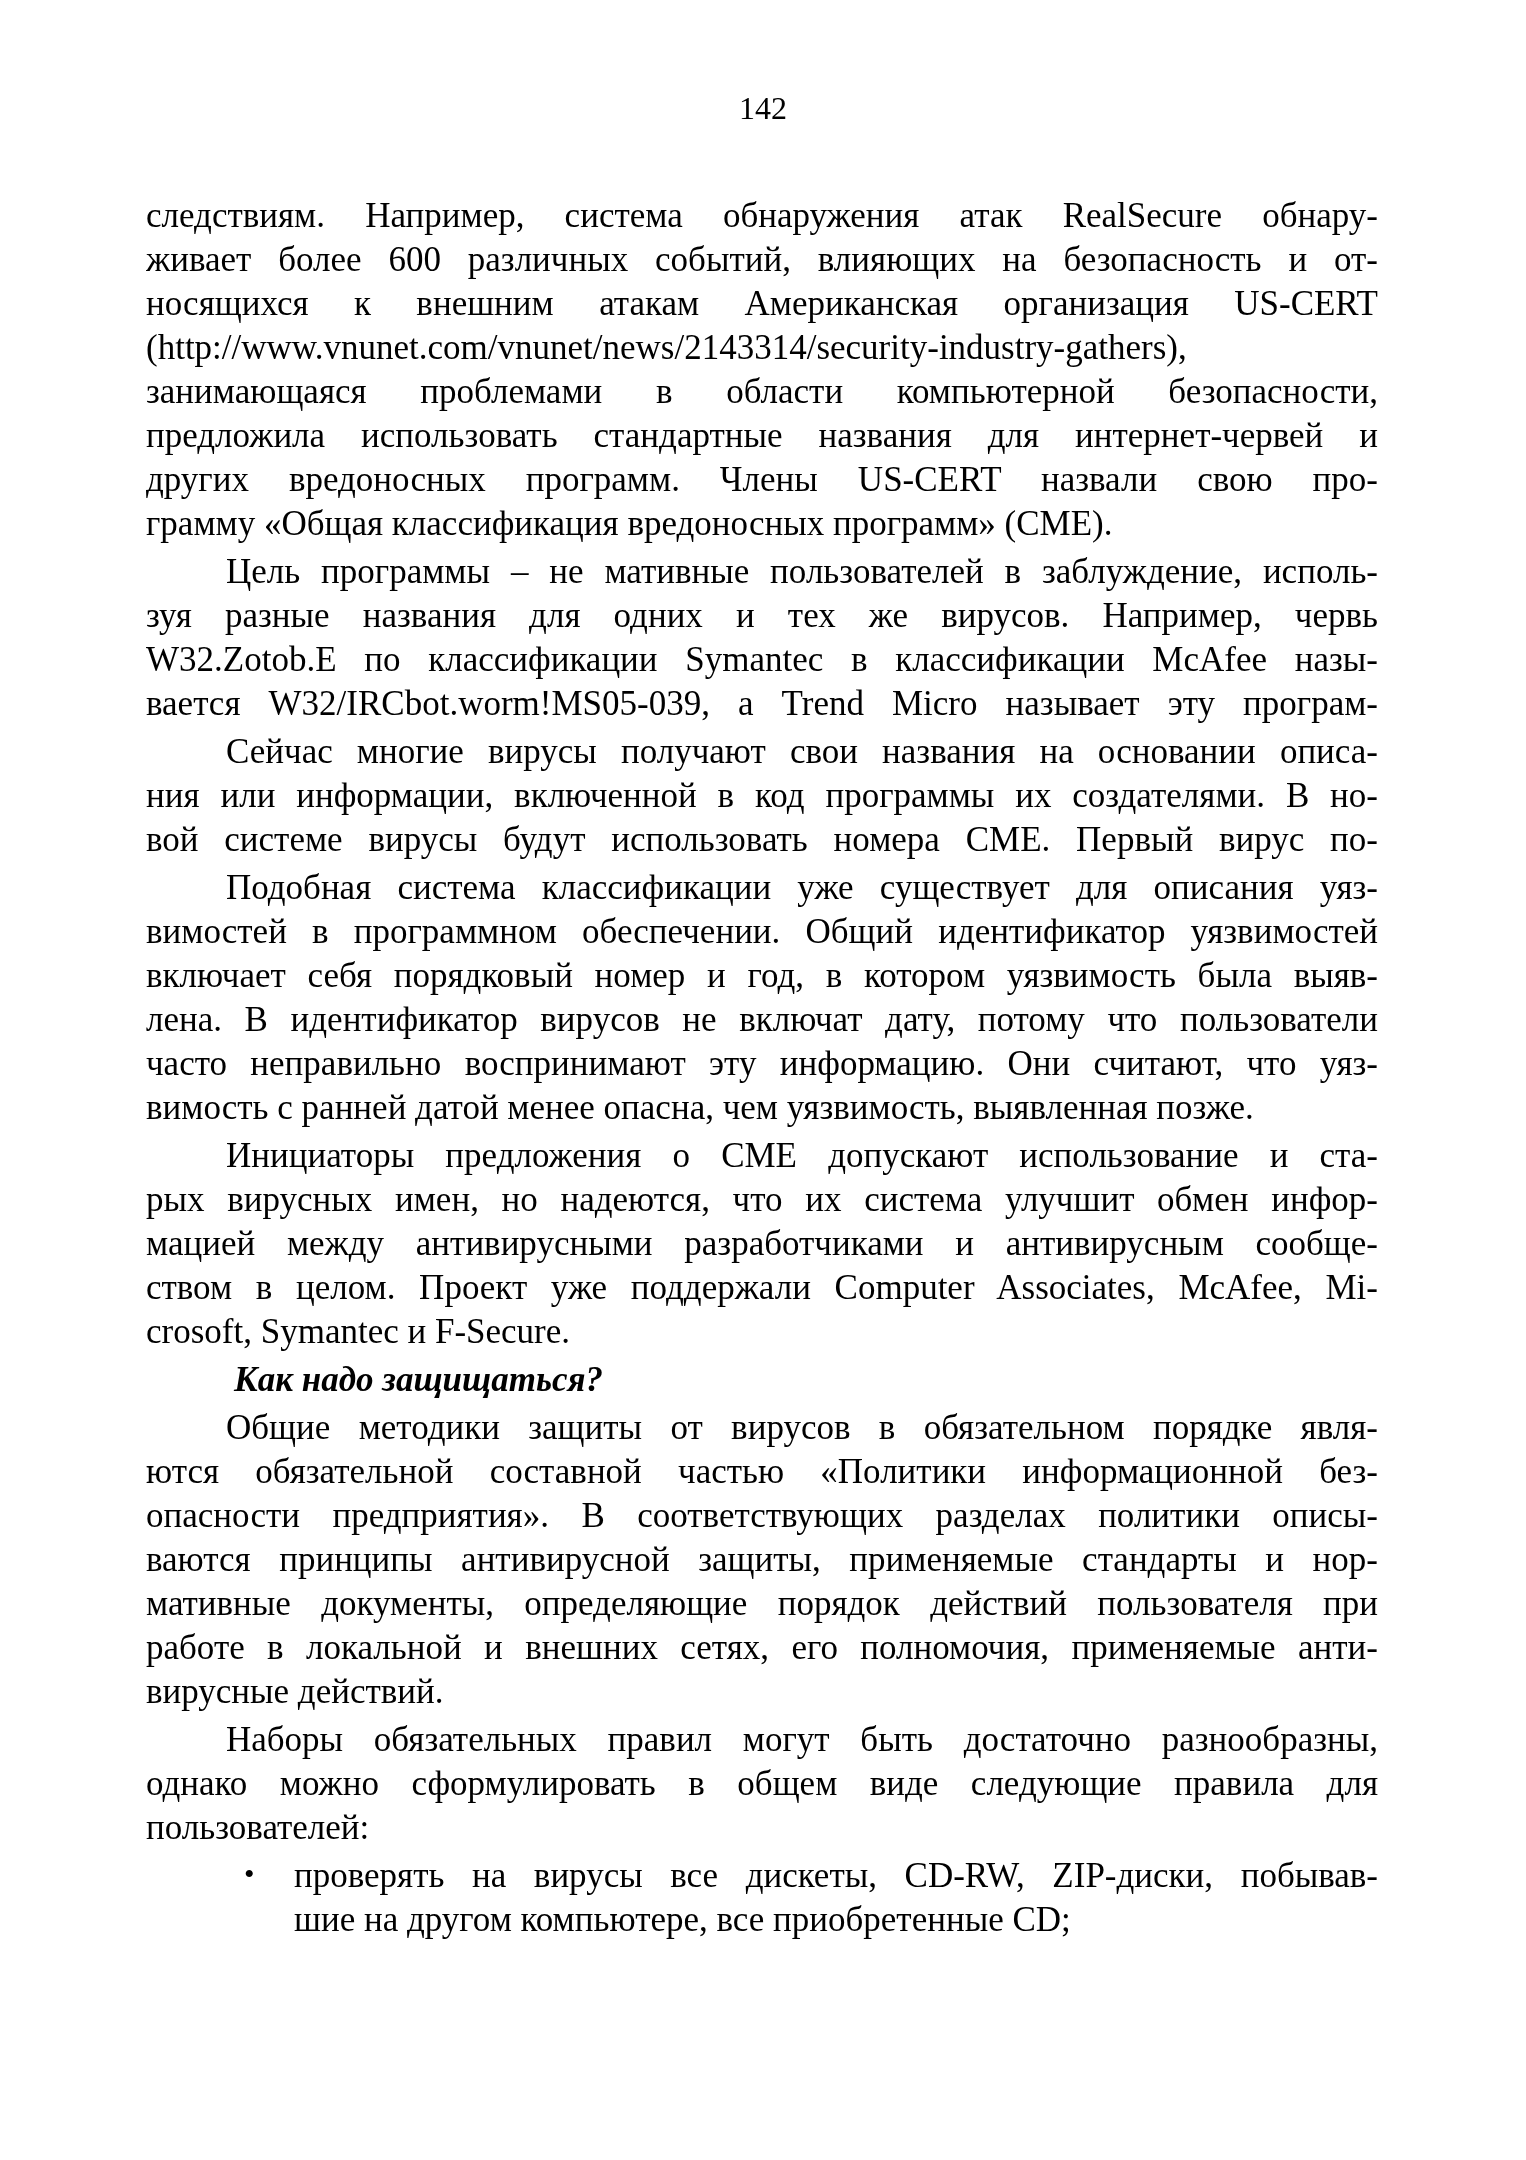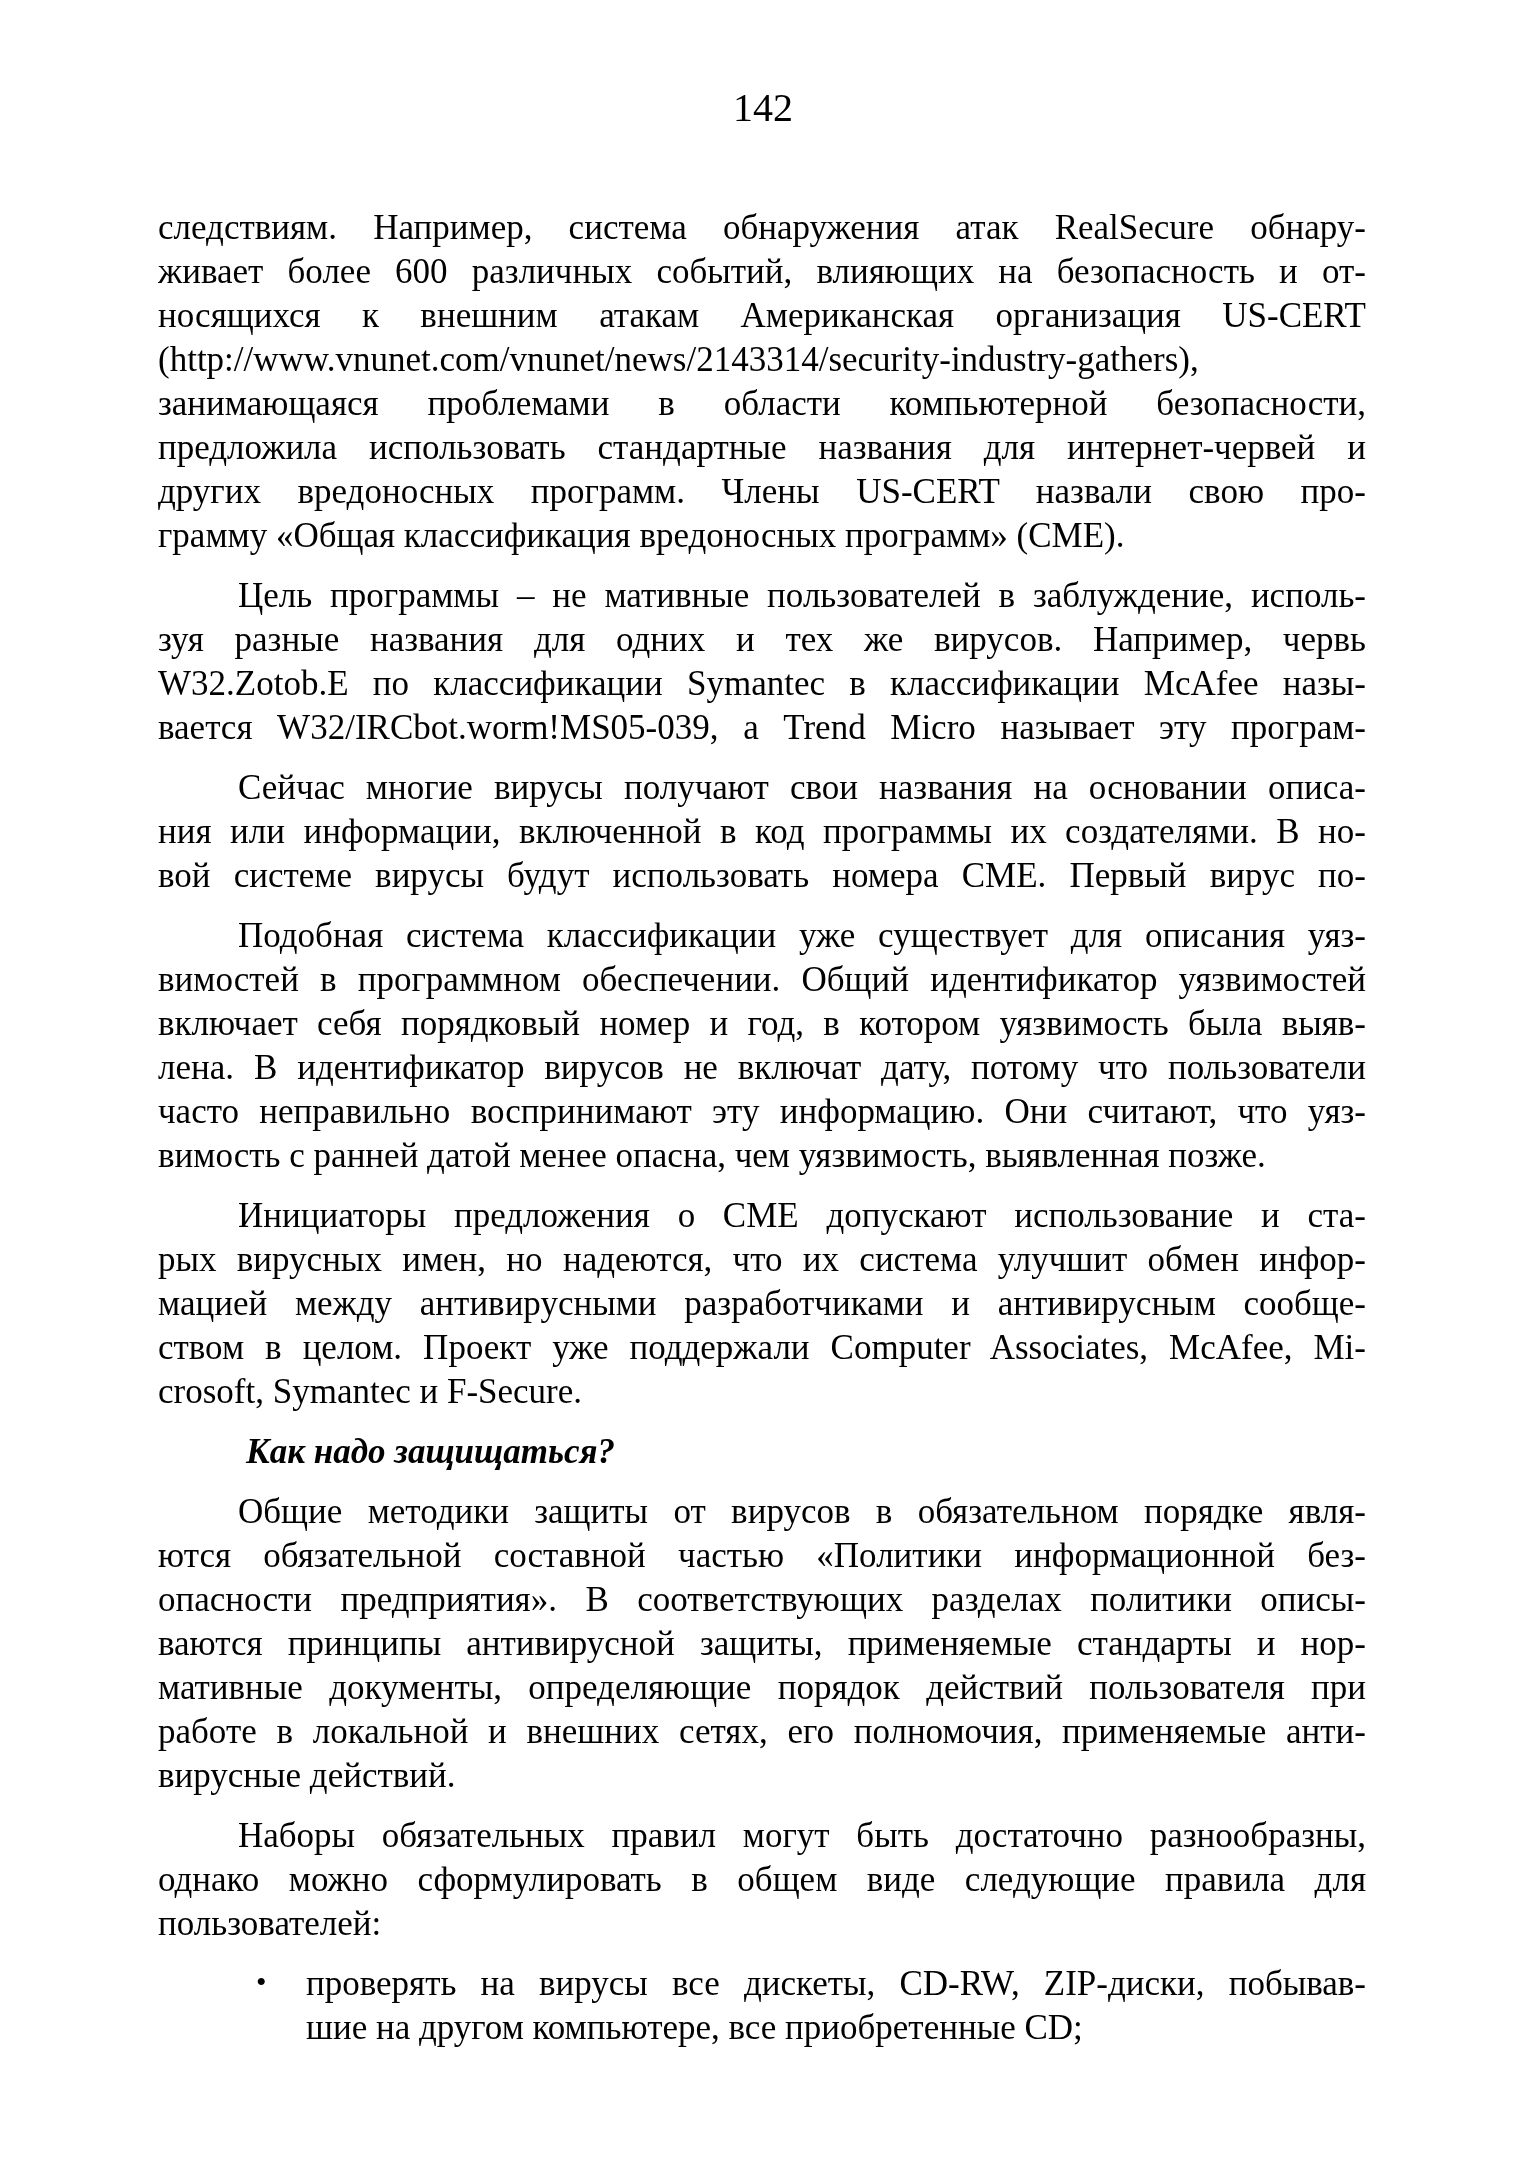--- a/index.html
+++ b/index.html
@@ -15,34 +15,34 @@
     background: #ffffff;
     color: #000000;
     overflow: hidden;
   }
   .page-number {
     position: absolute;
     top: 86px;
     left: 0;
     width: 100%;
     text-align: center;
-    font-size: 40px;
+    font-size: 32px;
     line-height: 44px;
     color: #000000;
   }
   .text-block {
     position: absolute;
     left: 142px;
     top: 190px;
     width: 1240px;
     font-size: 35px;
     line-height: 44px;
     color: #000000;
   }
-  .para { margin: 16px; padding: 0; }
+  .para { margin: 4px; padding: 0; }
   .line {
     height: 44px;
     overflow: hidden;
     text-align: justify;
     text-align-last: justify;
     white-space: normal;
   }
   .line.last {
     text-align: left;
     text-align-last: left;

